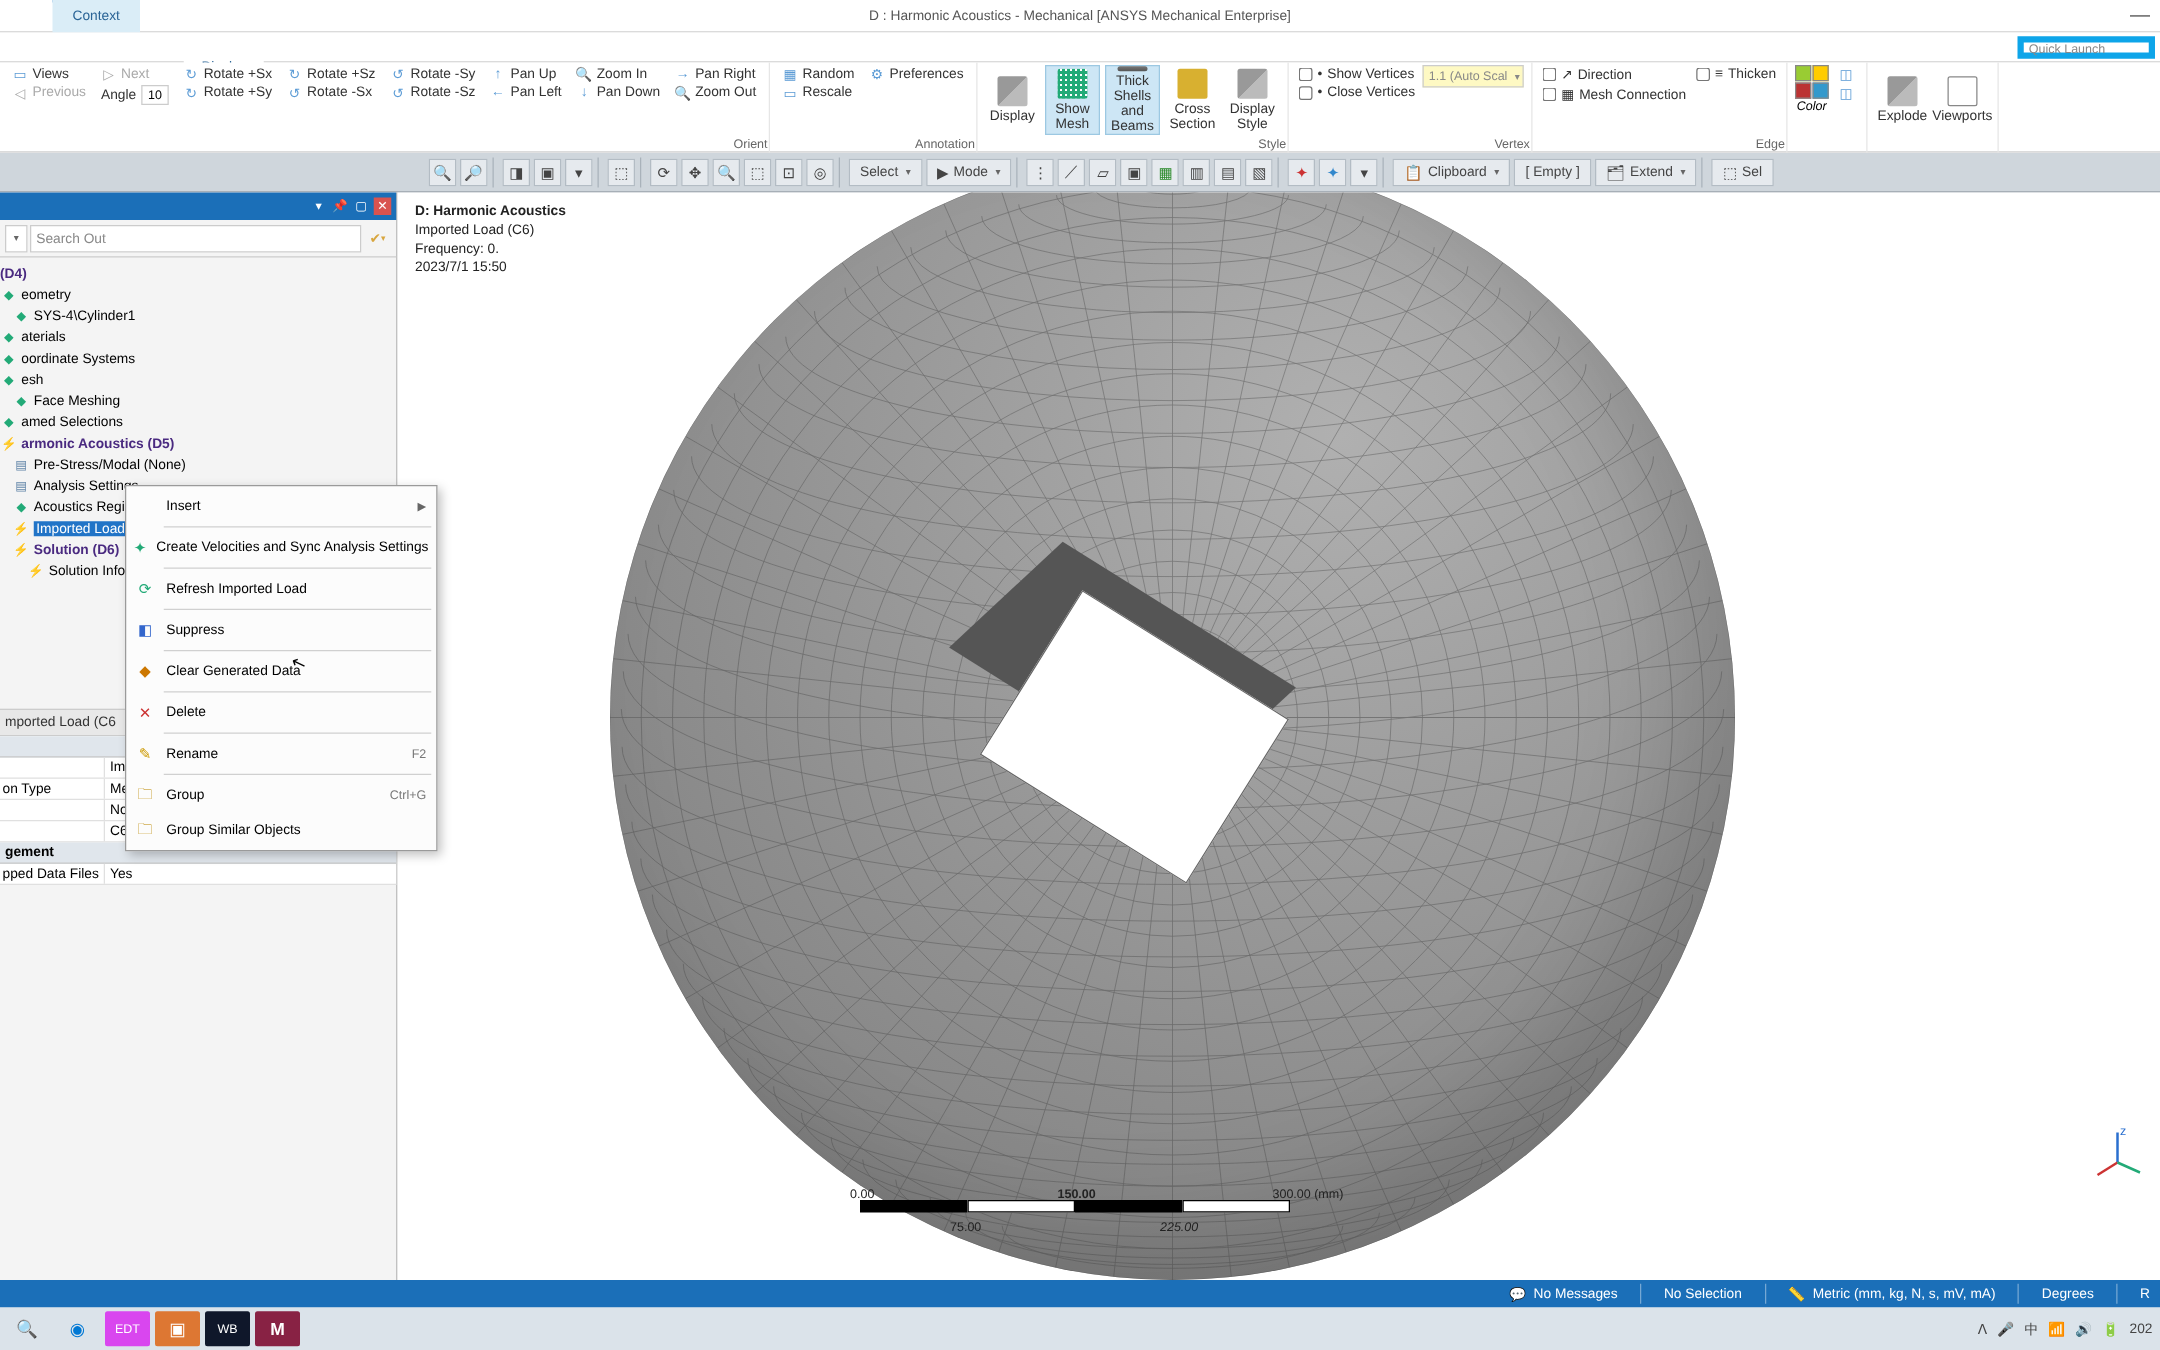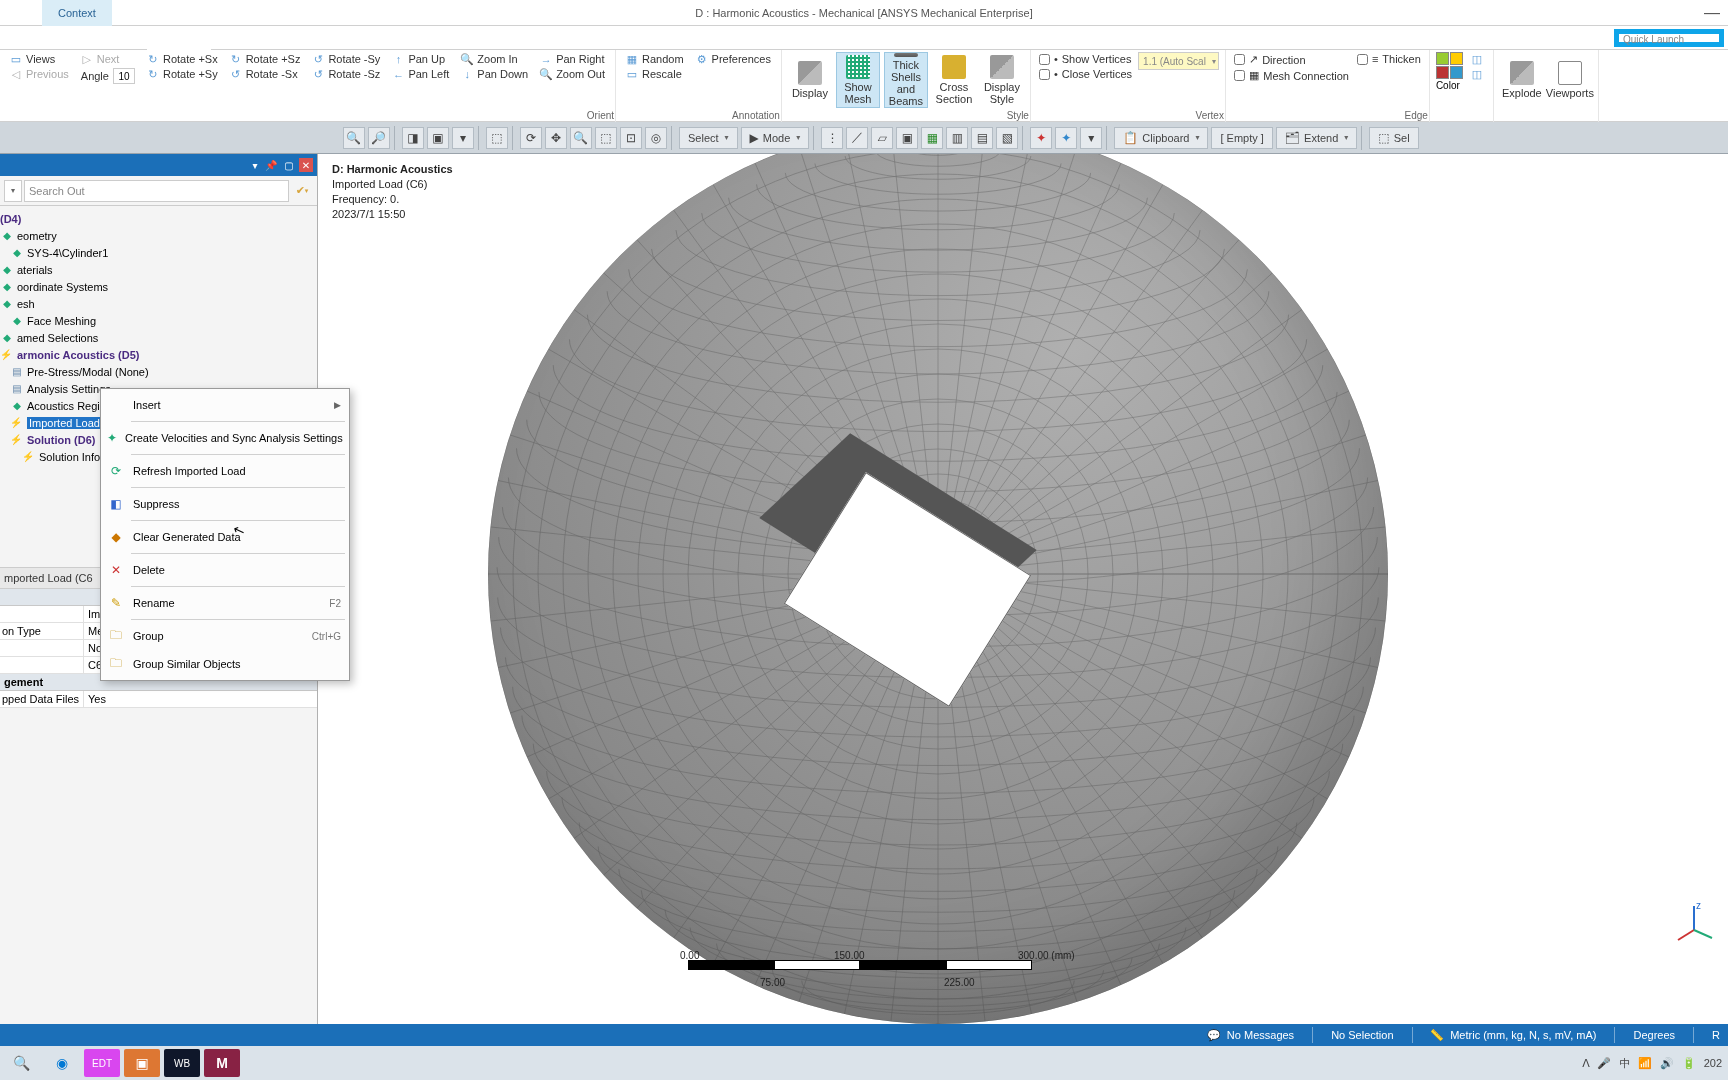--- a/index.html
+++ b/index.html
@@ -303,21 +303,21 @@
             <span class="glyph">≡</span>
             <span>Thicken</span>
           </label>
       </div>
     </div>
     <div class="label">Edge</div>
   </div>
 
   <div class="ribbon-group">
     <div class="rg-content">
-      <div class="rg-col" style="">
+      <div class="rg-col" style="align-items:center;font-style:italic;">
         <div class="swatches">
           <div class="swatch-row">
               <div class="sw" style="background:#9c3;"></div>
               <div class="sw" style="background:#fc0;"></div>
             </div>
           <div class="swatch-row">
               <div class="sw" style="background:#b33;"></div>
               <div class="sw" style="background:#39c;"></div>
             </div>
         </div>
@@ -690,28 +690,28 @@
   <div class="hole-shadow"></div>
   <div class="hole"></div>
   <div class="overlay-text">
     <div class="t1">D: Harmonic Acoustics</div>
     <div>Imported Load (C6)</div>
     <div>Frequency: 0.</div>
     <div>2023/7/1 15:50</div>
   </div>
   <div class="scale-bar">
     <div class="num" style="left:-8px;">0.00</div>
-    <div class="num" style="left:146px;">150.00</div>
+    <div class="num" style="left:158px;font-weight:bold;">150.00</div>
     <div class="num" style="left:330px;">300.00 (mm)</div>
     <div class="seg" style="left:0;width:86px;background:#000;"></div>
     <div class="seg" style="left:86px;width:86px;background:#fff;border:1px solid #000;"></div>
     <div class="seg" style="left:172px;width:86px;background:#000;"></div>
     <div class="seg" style="left:258px;width:86px;background:#fff;border:1px solid #000;"></div>
     <div class="num2" style="left:72px;">75.00</div>
-    <div class="num2" style="left:256px;">225.00</div>
+    <div class="num2" style="left:240px;font-style:italic;">225.00</div>
   </div>
   <div class="triad">
     <div class="z">z</div>
     <svg viewBox="0 0 44 44">
       <line x1="22" y1="30" x2="22" y2="6" stroke="#2a6fcf" stroke-width="2"></line>
       <line x1="22" y1="30" x2="6" y2="40" stroke="#c33" stroke-width="2"></line>
       <line x1="22" y1="30" x2="40" y2="38" stroke="#2a7" stroke-width="2"></line>
     </svg>
   </div>
 </div>

